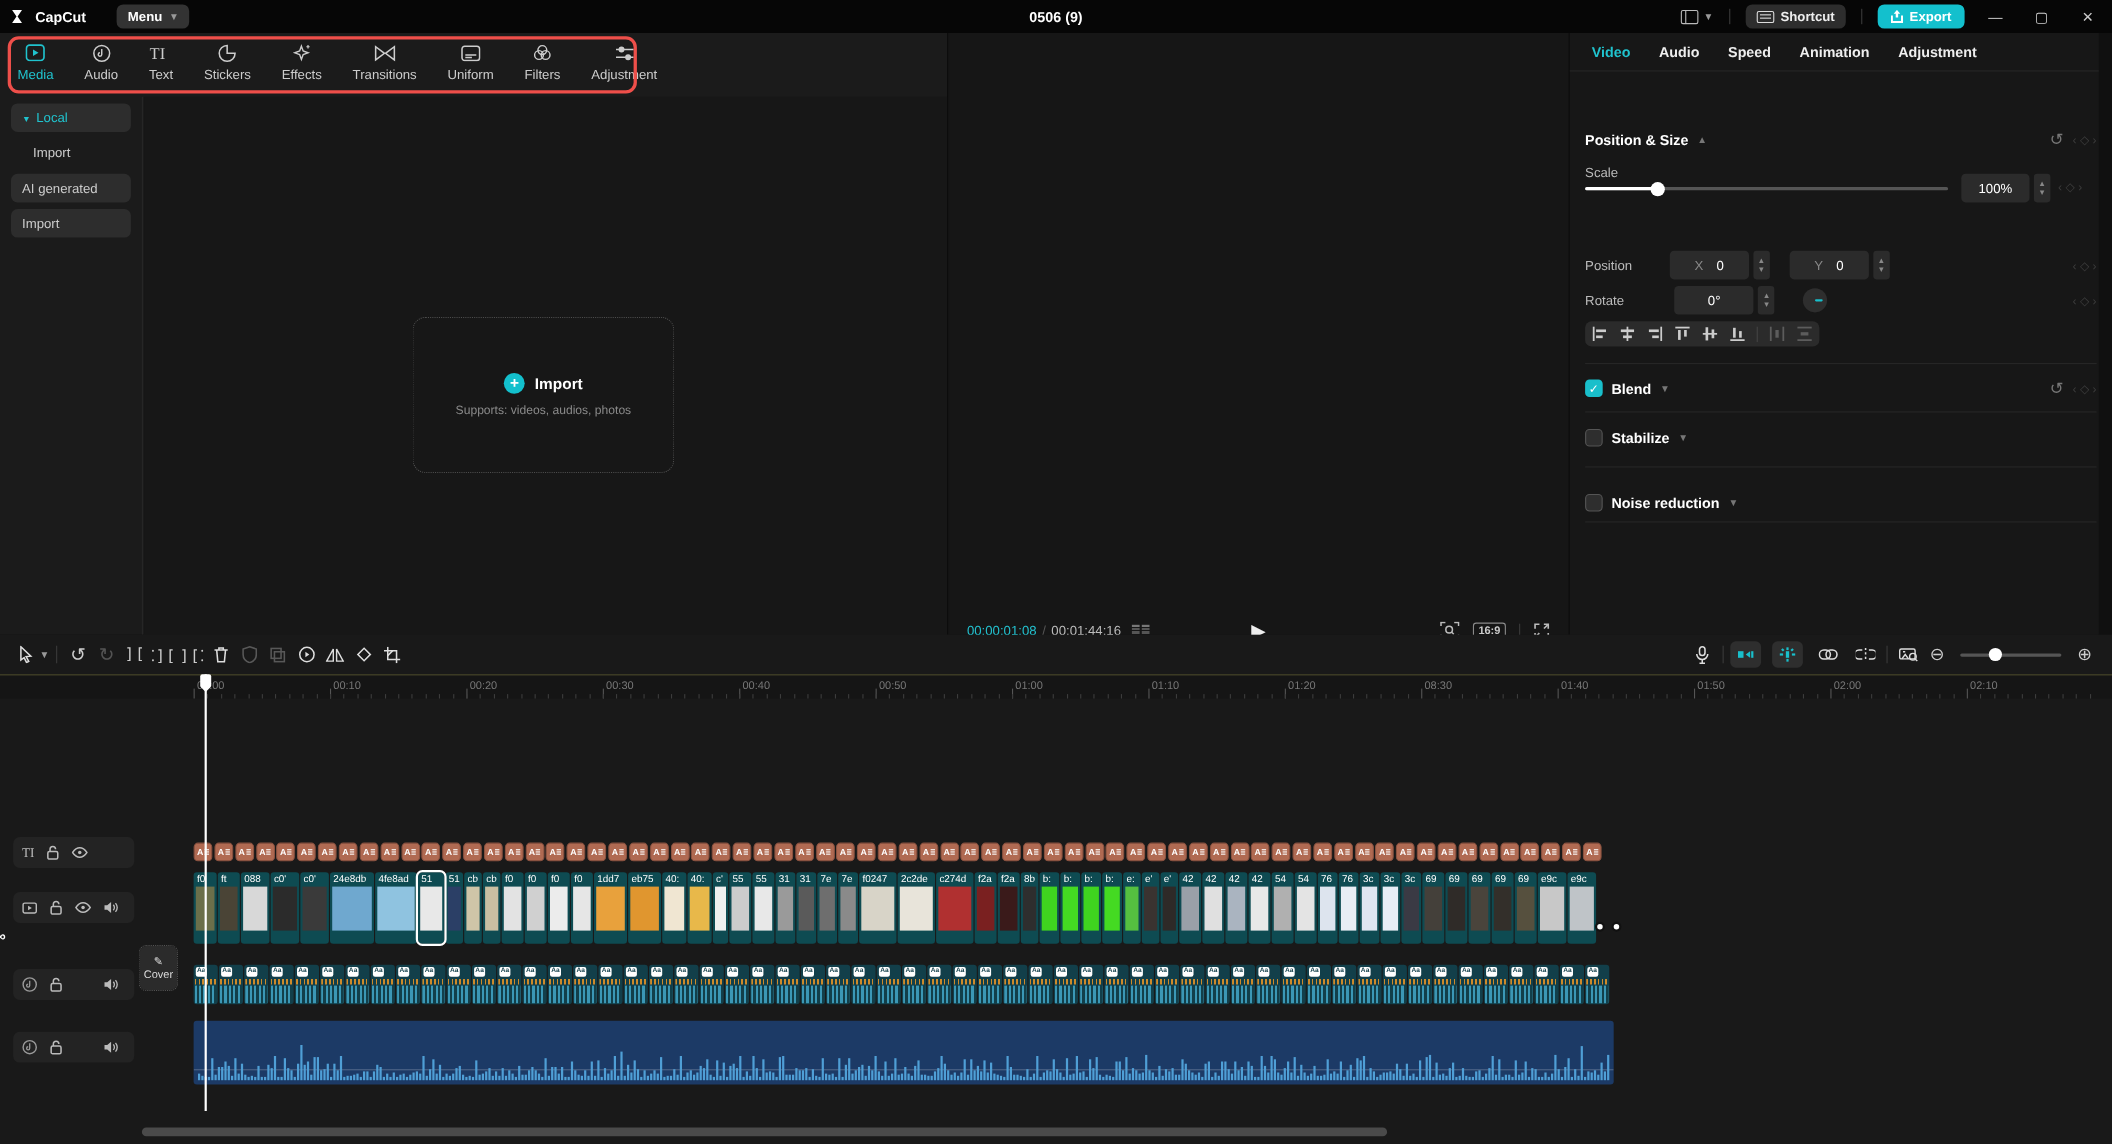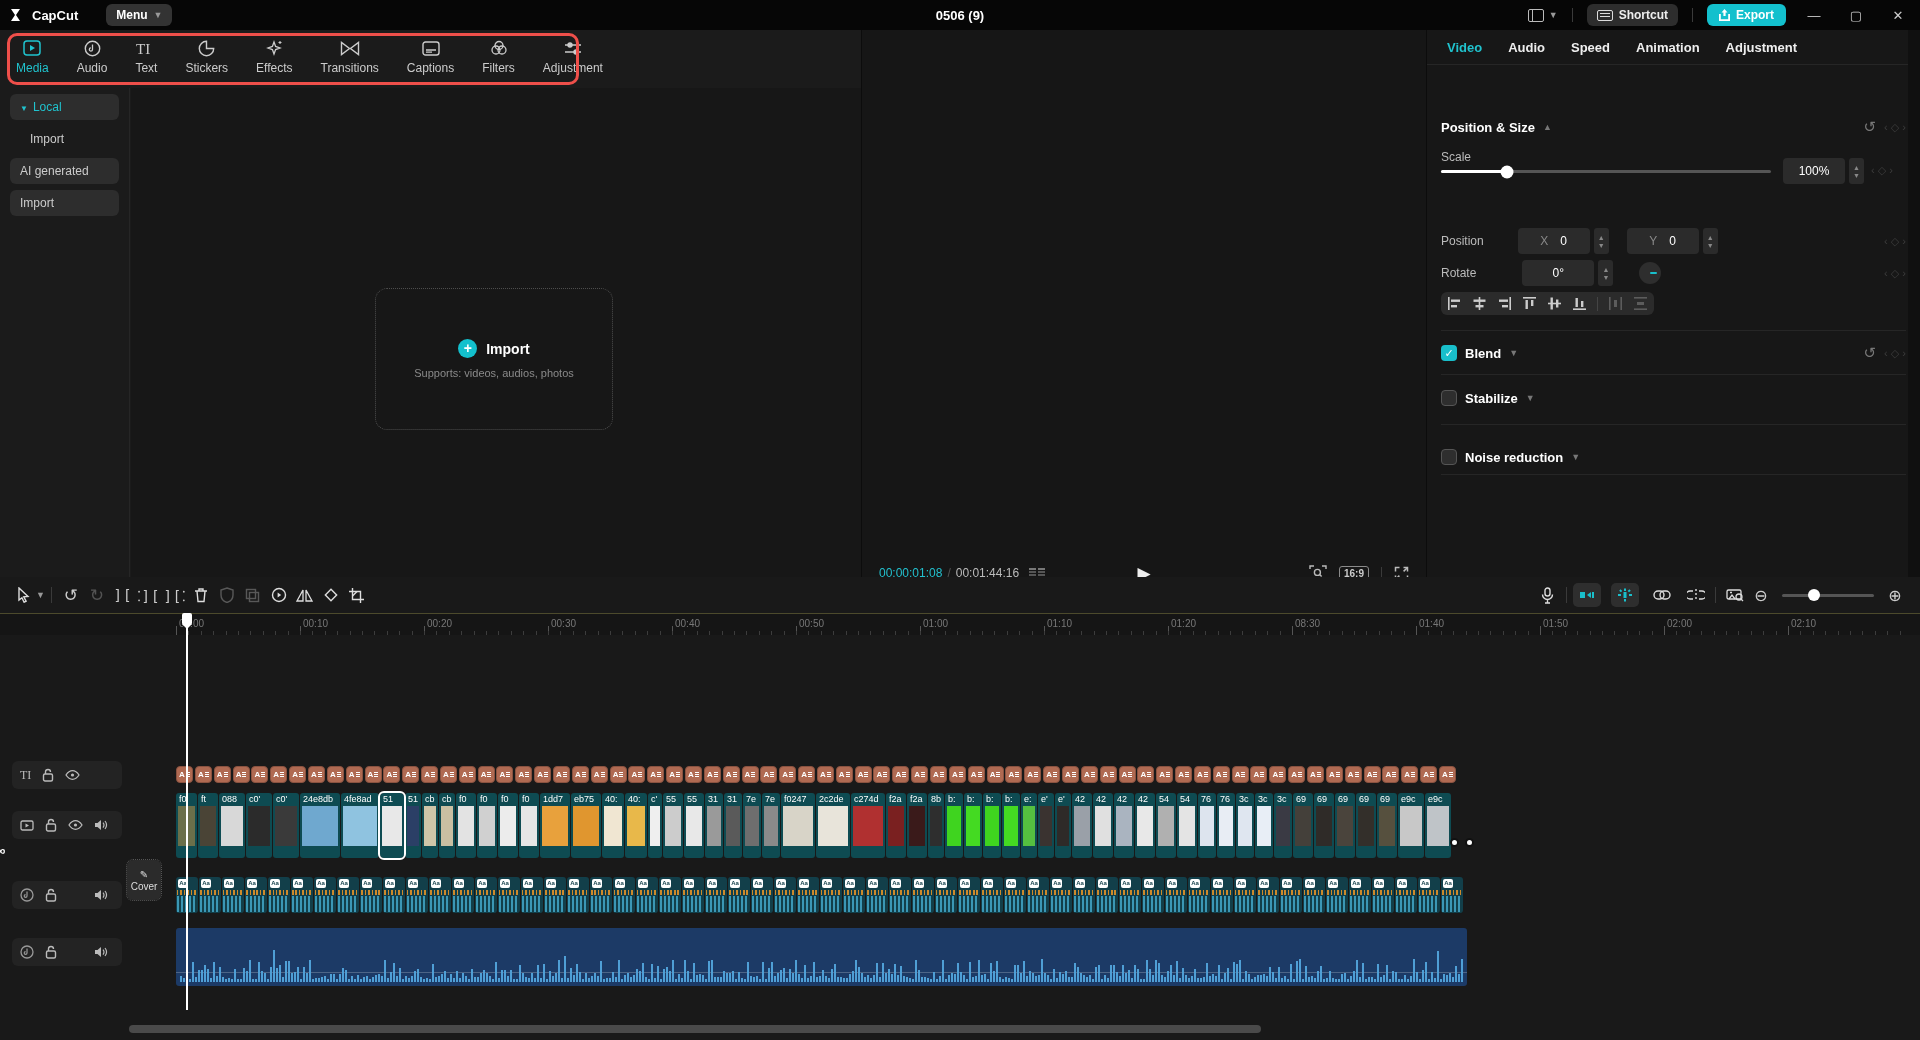--- a/index.html
+++ b/index.html
@@ -256,21 +256,21 @@
           </span>
           <span>Transitions</span>
         </div>
         <div class="mtab">
           <span class="mi">
             <svg width="18" height="15" viewBox="0 0 18 15">
               <rect x="1" y="1" width="16" height="13" rx="2.5" fill="none" stroke="#ccc" stroke-width="1.4"></rect>
               <path d="M4 9h10M4 11.2h6" stroke="#ccc" stroke-width="1.3"></path>
             </svg>
           </span>
-          <span>Captions</span>
+          <span>Uniform</span>
         </div>
         <div class="mtab">
           <span class="mi">
             <svg width="18" height="16" viewBox="0 0 18 16">
               <g fill="none" stroke="#ccc" stroke-width="1.3">
                 <circle cx="9" cy="5.5" r="4"></circle>
                 <circle cx="6" cy="10" r="4"></circle>
                 <circle cx="12" cy="10" r="4"></circle>
               </g>
             </svg>

